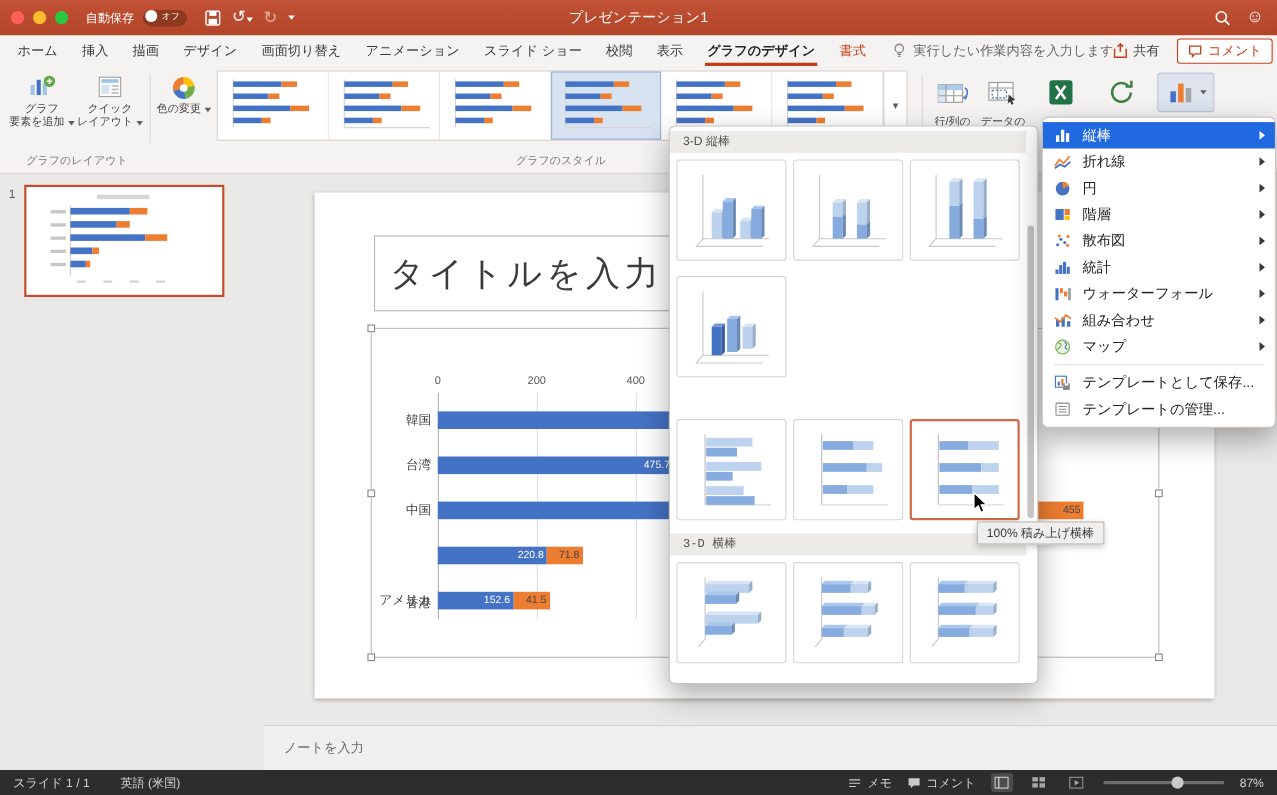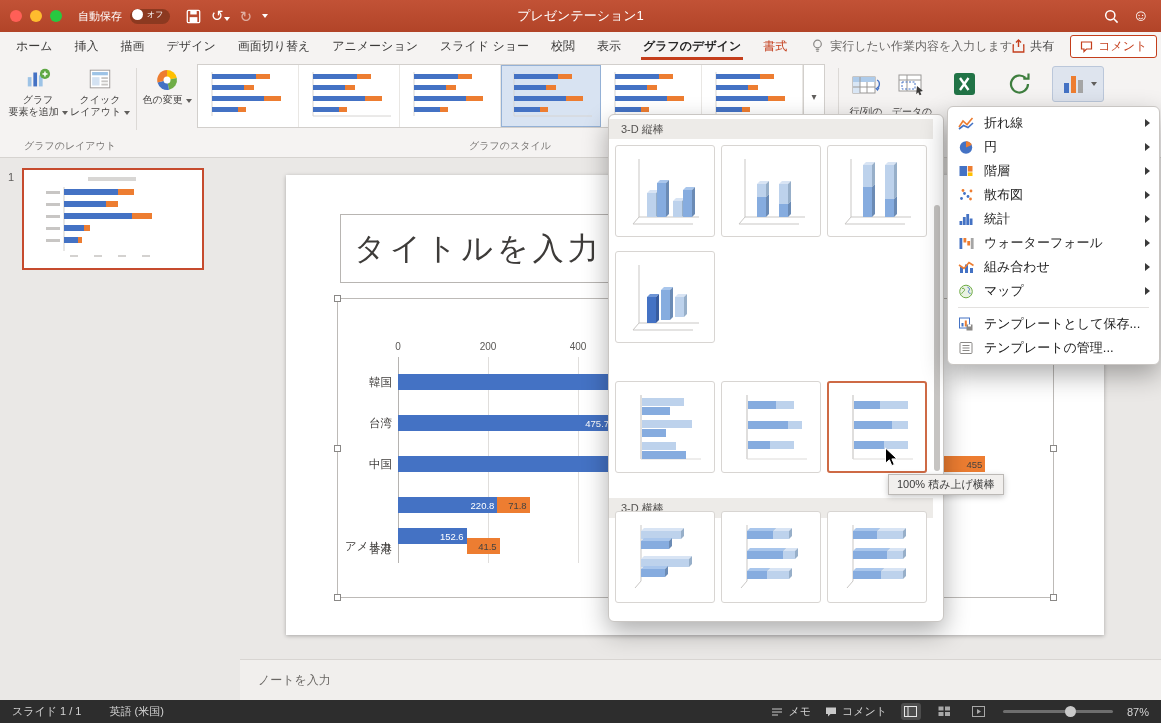--- a/index.html
+++ b/index.html
@@ -419,21 +419,21 @@
               <span class="blbl">455</span>
             </div>
             <div class="catlbl" style="top: 198px; margin-top: 44px;">香港</div>
             <div class="bar b1" style="left: 60px; top: 198px; width: 99.36px;">
               <span class="blbl">220.8</span>
             </div>
             <div class="bar b2" style="left: 159.36px; top: 198px; width: 32.31px;">
               <span class="blbl">71.8</span>
             </div>
             <div class="catlbl" style="top: 239px;">アメリカ</div>
-            <div class="bar b1" style="left: 60px; top: 229px; width: 68.67px;">
+            <div class="bar b1" style="left: 60px; top: 239px; width: 68.67px;">
               <span class="blbl">152.6</span>
             </div>
             <div class="bar b2" style="left: 128.67px; top: 239px; width: 33px;">
               <span class="blbl">41.5</span>
             </div>
           </div>
         <div class="hd" style="left:-4px;top:-4px;"></div>
         <div class="hd" style="left:354px;top:-4px;"></div>
         <div class="hd" style="right:-4px;top:-4px;"></div>
         <div class="hd" style="left:-4px;top:146px;"></div>
@@ -488,20 +488,31 @@
           </svg>
       </span>
       <span class="zoom-track">
         <span class="zoom-knob"></span>
       </span>
       <span>87%</span>
     </span>
   </div>
 
   <div id="chartmenu">
+    <div class="mi hl">
+      <span class="ic">
+          <svg width="16" height="16" viewBox="0 0 16 16">
+            <rect x="2" y="8" width="3" height="6" fill="#fff"></rect>
+            <rect x="6.5" y="3" width="3" height="11" fill="#fff"></rect>
+            <rect x="11" y="6" width="3" height="8" fill="#fff"></rect>
+          </svg>
+        </span>
+      <span class="ml">縦棒</span>
+      <span class="arr"></span>
+    </div>
     <div class="mi">
       <span class="ic">
           <svg width="16" height="16" viewBox="0 0 16 16">
             <polyline points="1,12 5,6 9,9.5 14.5,3" fill="none" stroke="#ED7D31" stroke-width="1.6"></polyline>
             <polyline points="1,14 5.5,10.5 10,12.5 15,8" fill="none" stroke="#4472C4" stroke-width="1.6"></polyline>
           </svg>
         </span>
       <span class="ml">折れ線</span>
       <span class="arr"></span>
     </div>
@@ -715,21 +726,21 @@
           <path d="M18 70H78" stroke="#DDDBD9"></path>
           <rect x="19" y="12" width="26" height="8" fill="#86ACDF"></rect>
           <rect x="45" y="12" width="28" height="8" fill="#BDD2EC"></rect>
           <rect x="19" y="32" width="38" height="8" fill="#86ACDF"></rect>
           <rect x="57" y="32" width="16" height="8" fill="#BDD2EC"></rect>
           <rect x="19" y="52" width="30" height="8" fill="#86ACDF"></rect>
           <rect x="49" y="52" width="24" height="8" fill="#BDD2EC"></rect>
         </svg>
       </div>
 
-    <div class="sec" style="top:383px;">3-D 横棒</div>
+    <div class="sec" style="top:370px;font-family:Liberation Mono, monospace;">3-D 横棒</div>
     <div class="card" style="left:6px;top:396px;">
         <svg width="84" height="76" viewBox="0 0 84 76">
           <path d="M18 6V62L12 69" stroke="#C9C7C5" fill="none"></path>
           <rect x="18" y="12" width="40" height="8" fill="#BDD2EC"></rect>
           <path d="M18 12L21 9L61 9L58 12Z" fill="#D8E4F4"></path>
           <path d="M58 12L61 9L61 17L58 20Z" fill="#97AFC9"></path>
           <rect x="18" y="22" width="28" height="8" fill="#86ACDF"></rect>
           <path d="M18 22L21 19L49 19L46 22Z" fill="#A9C6EC"></path>
           <path d="M46 22L49 19L49 27L46 30Z" fill="#6B8BB5"></path>
           <rect x="18" y="40" width="48" height="8" fill="#BDD2EC"></rect>

